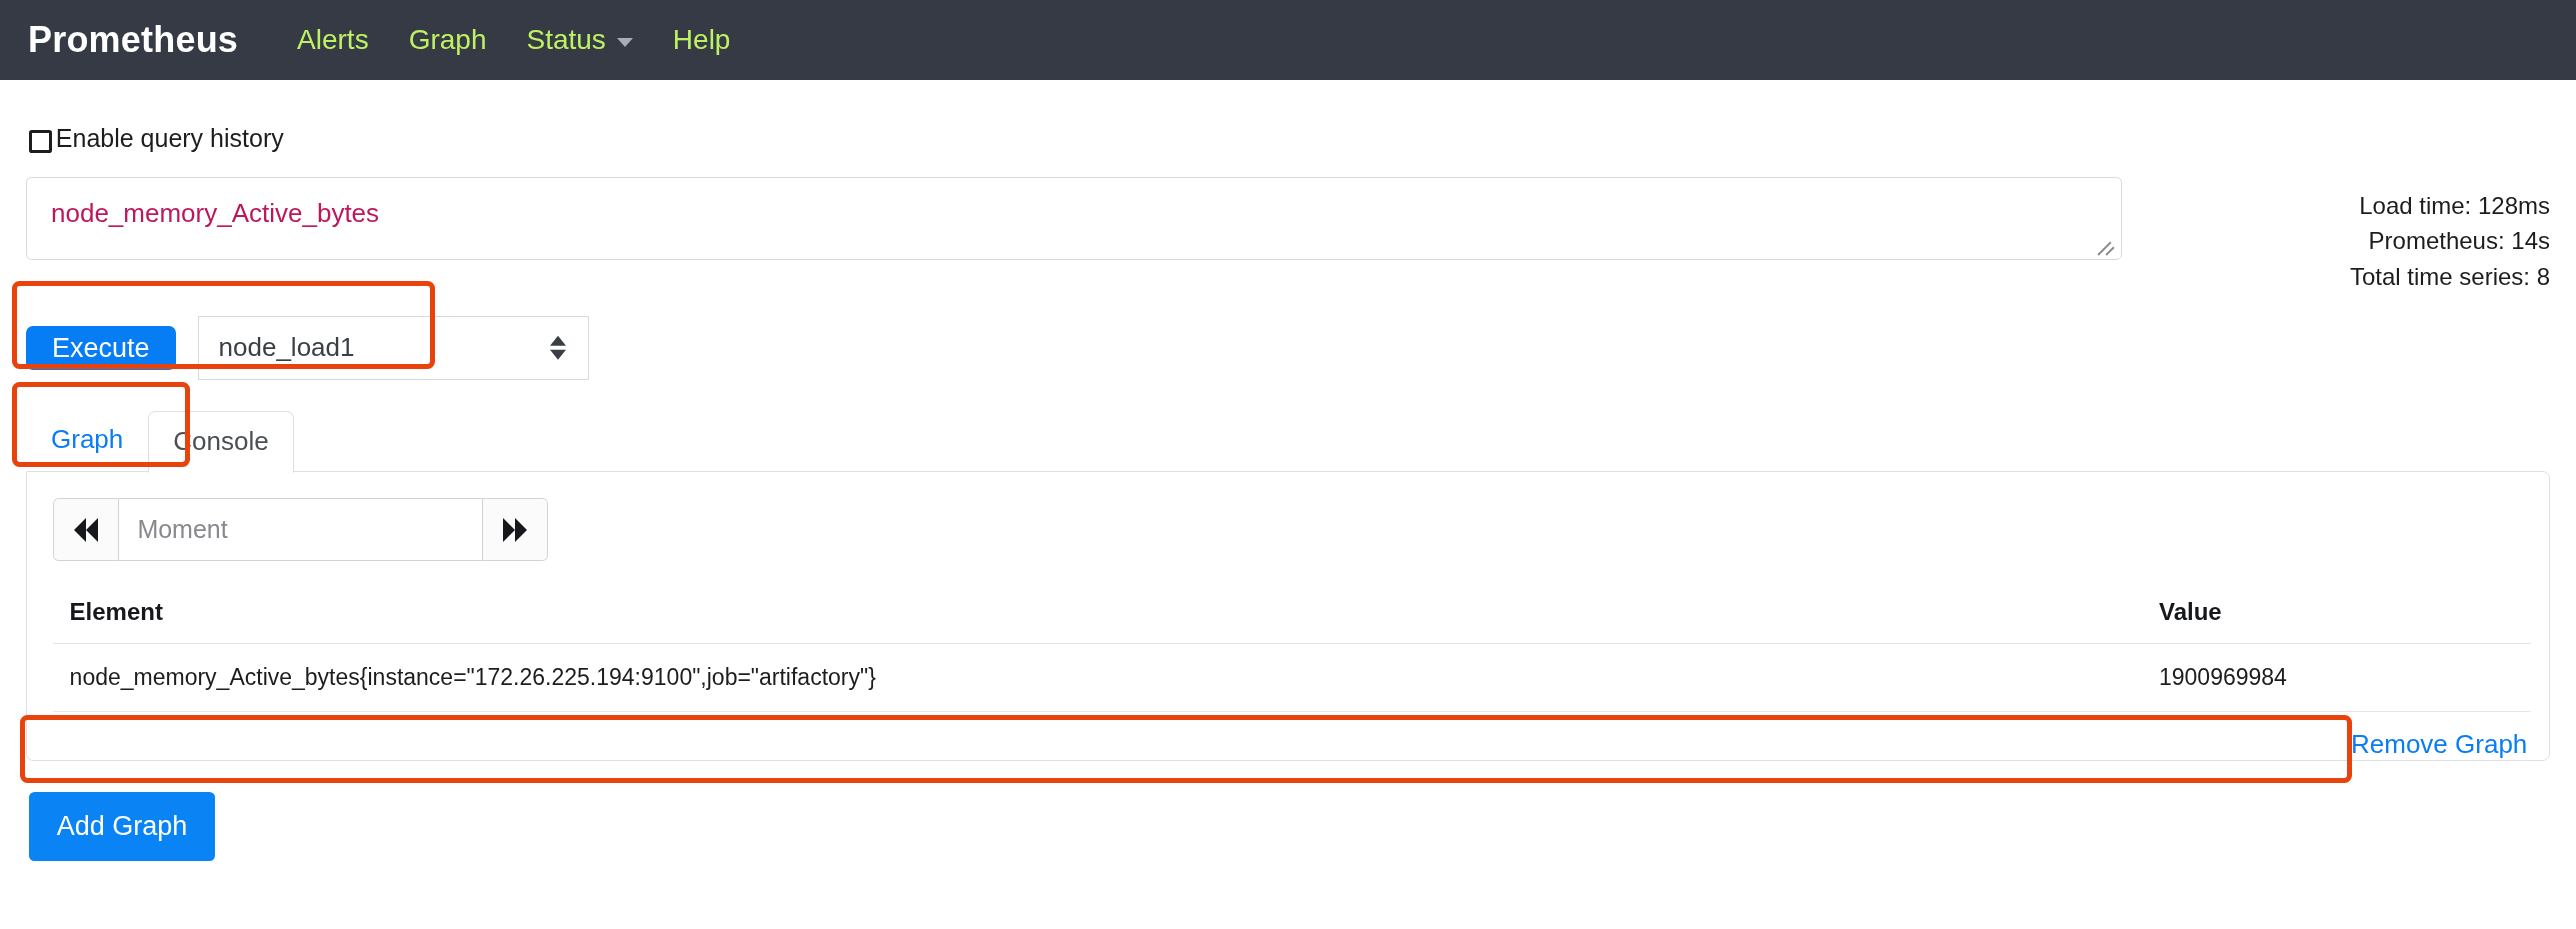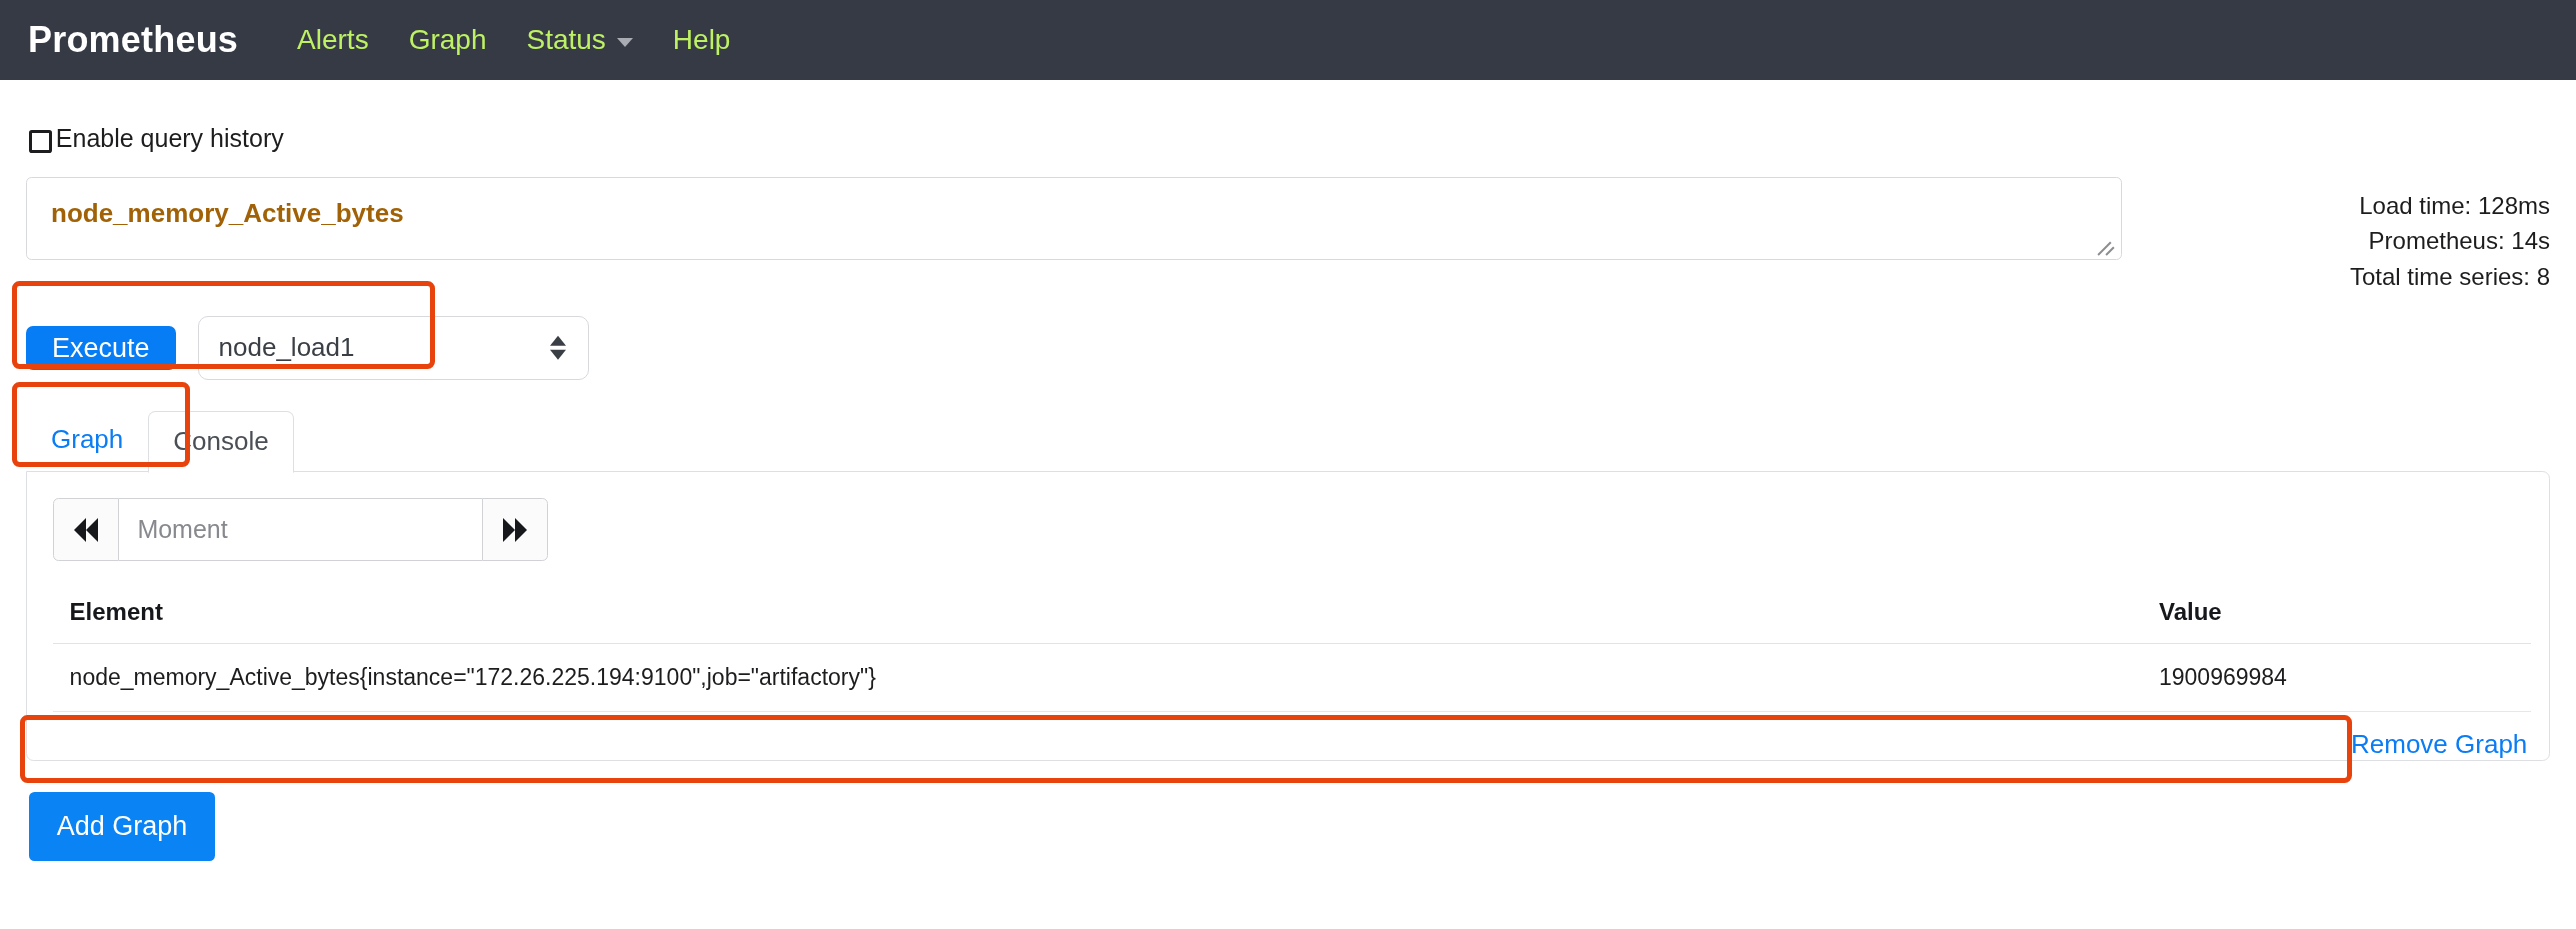--- a/index.html
+++ b/index.html
@@ -91,28 +91,27 @@
     width: 2125px;
   }
   .query-textarea {
     width: 100%;
     height: 83px;
     border: 1.8px solid #d8d9dc;
     border-radius: 5.5px;
     background: #fff;
     font-family: "Liberation Sans", sans-serif;
     font-size: 26px;
-    color: #a16207;
+    color: #be185d;
     padding: 20px 24px;
     resize: none;
     outline: none;
     line-height: 1.2;
     overflow: hidden;
     display: block;
-    font-weight: bold;
   }
   .resize-grip {
     position: absolute;
     right: 5.5px; bottom: 4.6px;
     width: 18.4px; height: 18.4px;
     pointer-events: none;
   }
   .resize-grip i {
     position: absolute;
     background: #8b8d91;
@@ -152,21 +151,21 @@
     padding: 6px 26px;
     cursor: pointer;
     white-space: nowrap;
     line-height: 1.2;
   }
   .metric-select {
     position: relative;
     width: 391px;
     height: 64px;
     border: 1.8px solid #d8d9dc;
-    border-radius: 10px;
+    border-radius: 0;
     background: #fff;
     display: flex;
     align-items: center;
     padding: 18px 20px;
     cursor: pointer;
   }
   .metric-select span.val {
     font-size: 26px;
     color: #3a3f45;
     white-space: nowrap;

